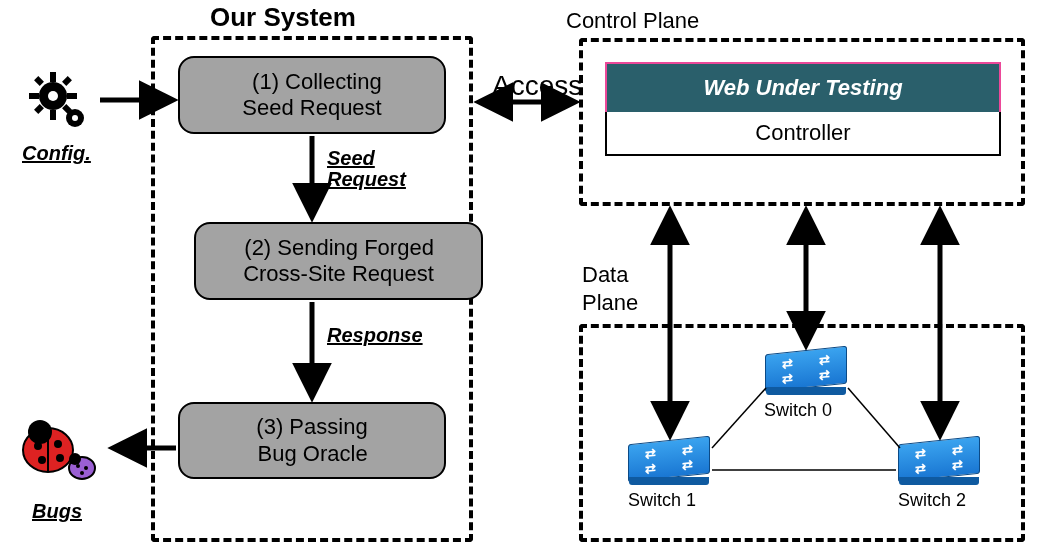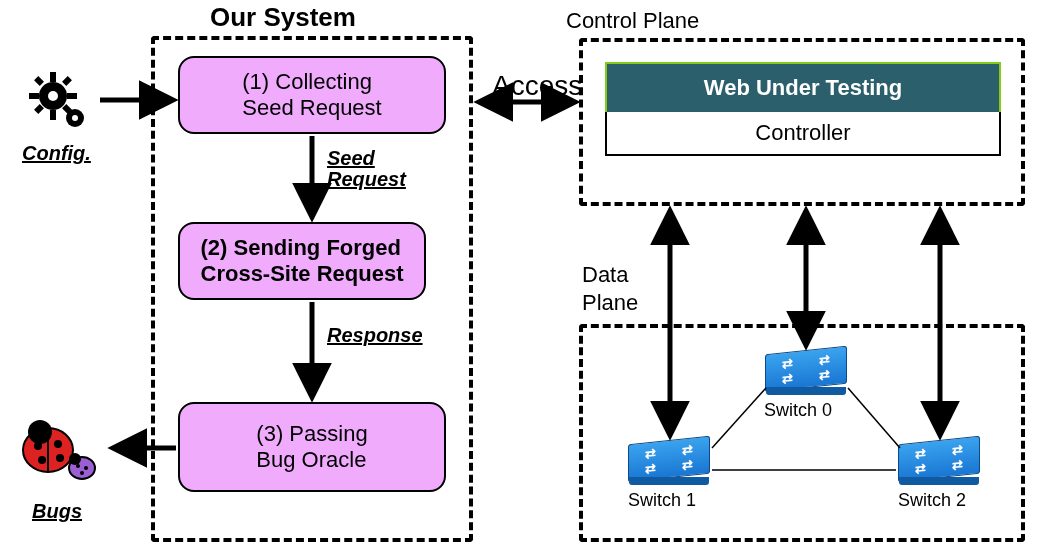--- a/index.html
+++ b/index.html
@@ -15,43 +15,44 @@
   
   .dashbox {
     border: 4px dashed #000;
     border-radius: 4px;
     position: absolute;
   }
 
   
   .stage {
     position: absolute;
-    background: #f0abfc;
+    background: #a3a3a3;
     border: 2px solid #000;
     border-radius: 16px;
     display: flex;
     align-items: center;
     justify-content: center;
-    text-align: left;
+    text-align: right;
     font-size: 22px;
     line-height: 1.2;
     padding: 6px 10px;
   }
 
   
   .wut {
     position: absolute;
     background: #2a5f6b;
     color: #fff;
-    border: 2px solid #84cc16;
+    border: 2px solid #ec4899;
     display: flex;
     align-items: center;
     justify-content: center;
     font-weight: bold;
     font-size: 22px;
+    font-style: italic;
   }
   .controller {
     position: absolute;
     background: #fff;
     border: 2px solid #000;
     display: flex;
     align-items: center;
     justify-content: center;
     font-size: 22px;
   }
@@ -149,23 +150,23 @@
     <circle cx="63" cy="49" r="6" fill="#000"></circle>
     <circle cx="66" cy="56" r="2" fill="#000"></circle>
     <circle cx="74" cy="58" r="2" fill="#000"></circle>
     <circle cx="70" cy="63" r="2" fill="#000"></circle>
   </svg>
 </div>
 <div class="label-italic" style="left:32px; top:500px;">Bugs</div>
 
 <div class="stage" style="left:178px; top:56px; width:268px; height:78px; white-space:pre-line;">(1) Collecting
 Seed Request</div>
-<div class="stage" style="left:178px; top:222px; width:248px; height:78px; white-space:pre-line;font-weight:bold;">(2) Sending Forged
+<div class="stage" style="left:194px; top:222px; width:289px; height:78px; white-space:pre-line;">(2) Sending Forged
 Cross-Site Request</div>
-<div class="stage" style="left:178px; top:402px; width:268px; height:90px; white-space:pre-line;">(3) Passing
+<div class="stage" style="left:178px; top:402px; width:268px; height:77px; white-space:pre-line;">(3) Passing
 Bug Oracle</div>
 
 <div class="label-italic" style="left:327px; top:148px; white-space:pre-line; line-height:1.05;">Seed
 Request</div>
 <div class="label-italic" style="left:327px; top:324px;">Response</div>
 
 <div class="label-plain" style="left:566px; top:8px;">Control Plane</div>
 <div class="dashbox" style="left:579px; top:38px; width:446px; height:168px;"></div>
 
 <div class="wut" style="left:605px; top:62px; width:396px; height:52px;">Web Under Testing</div>

